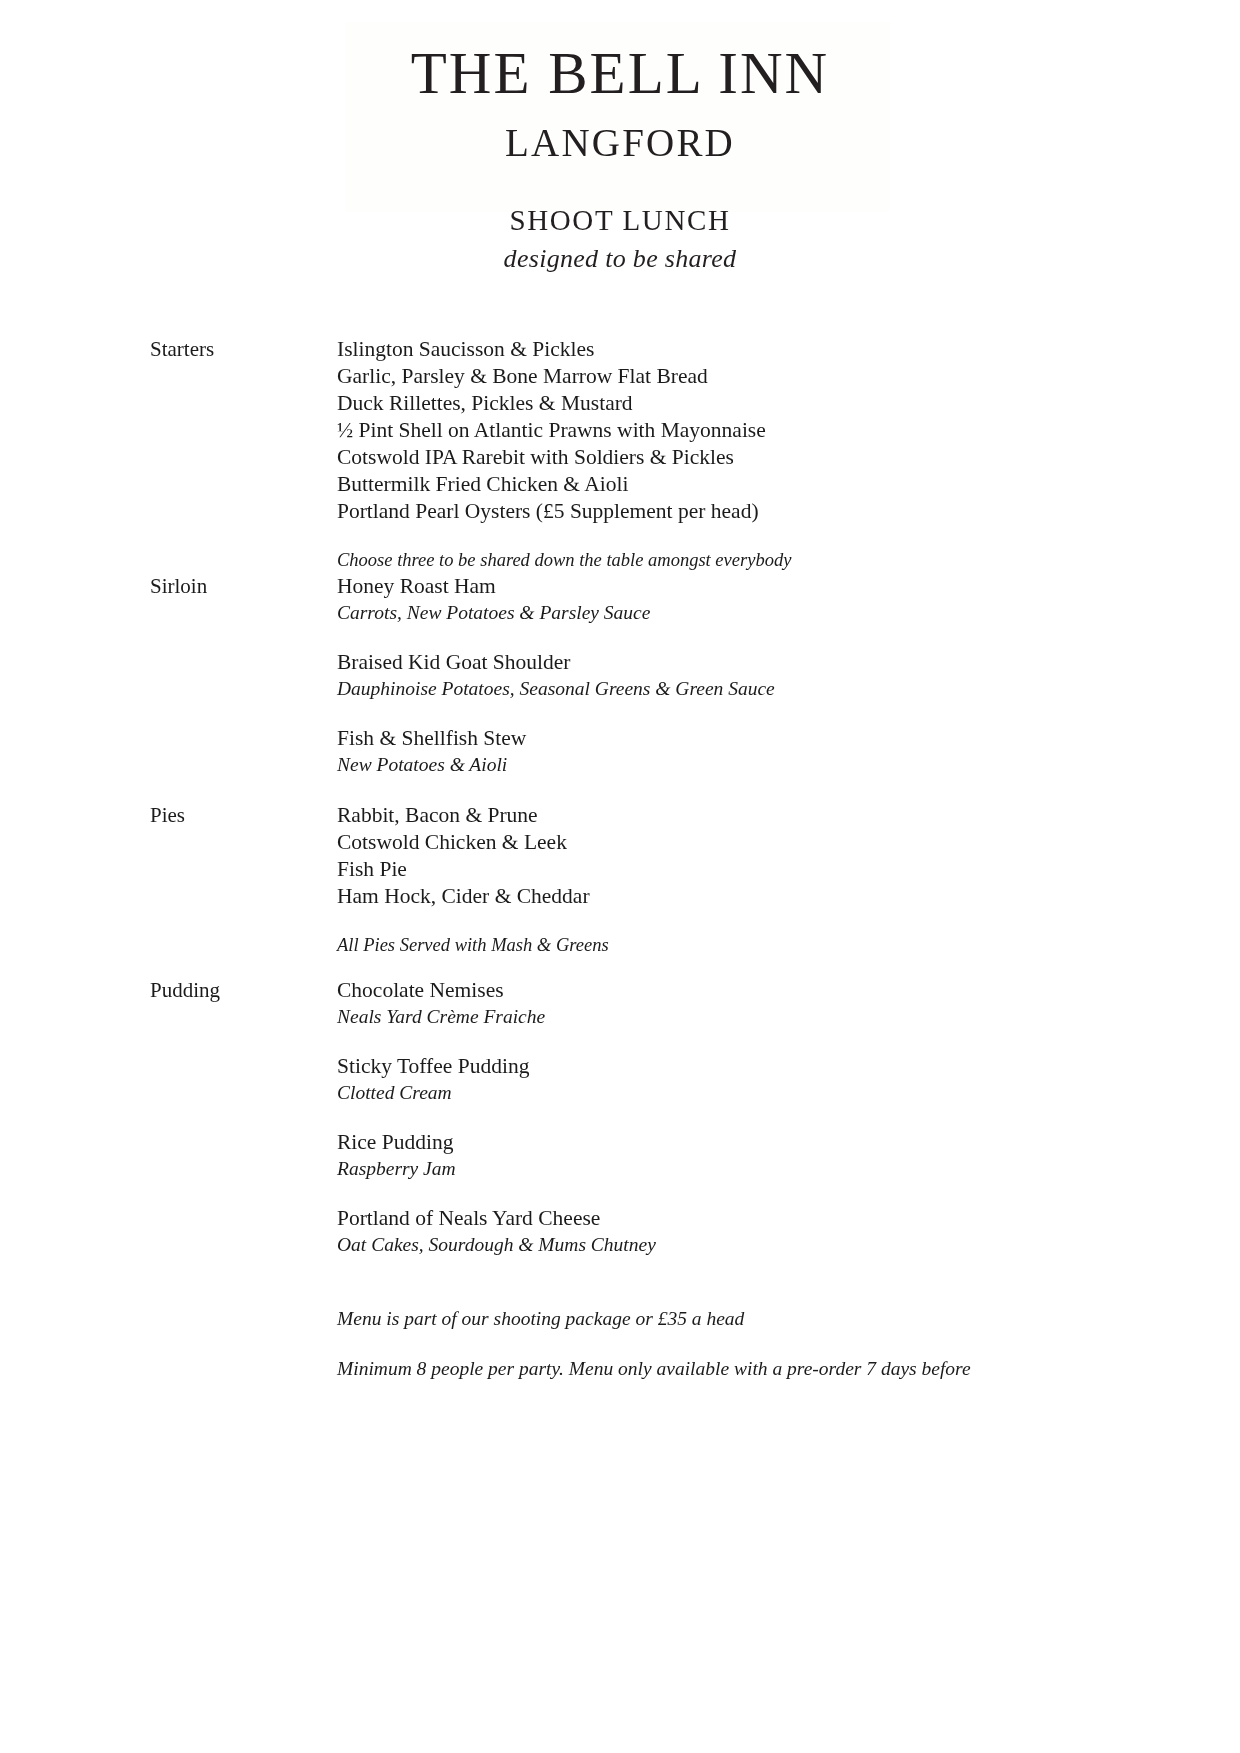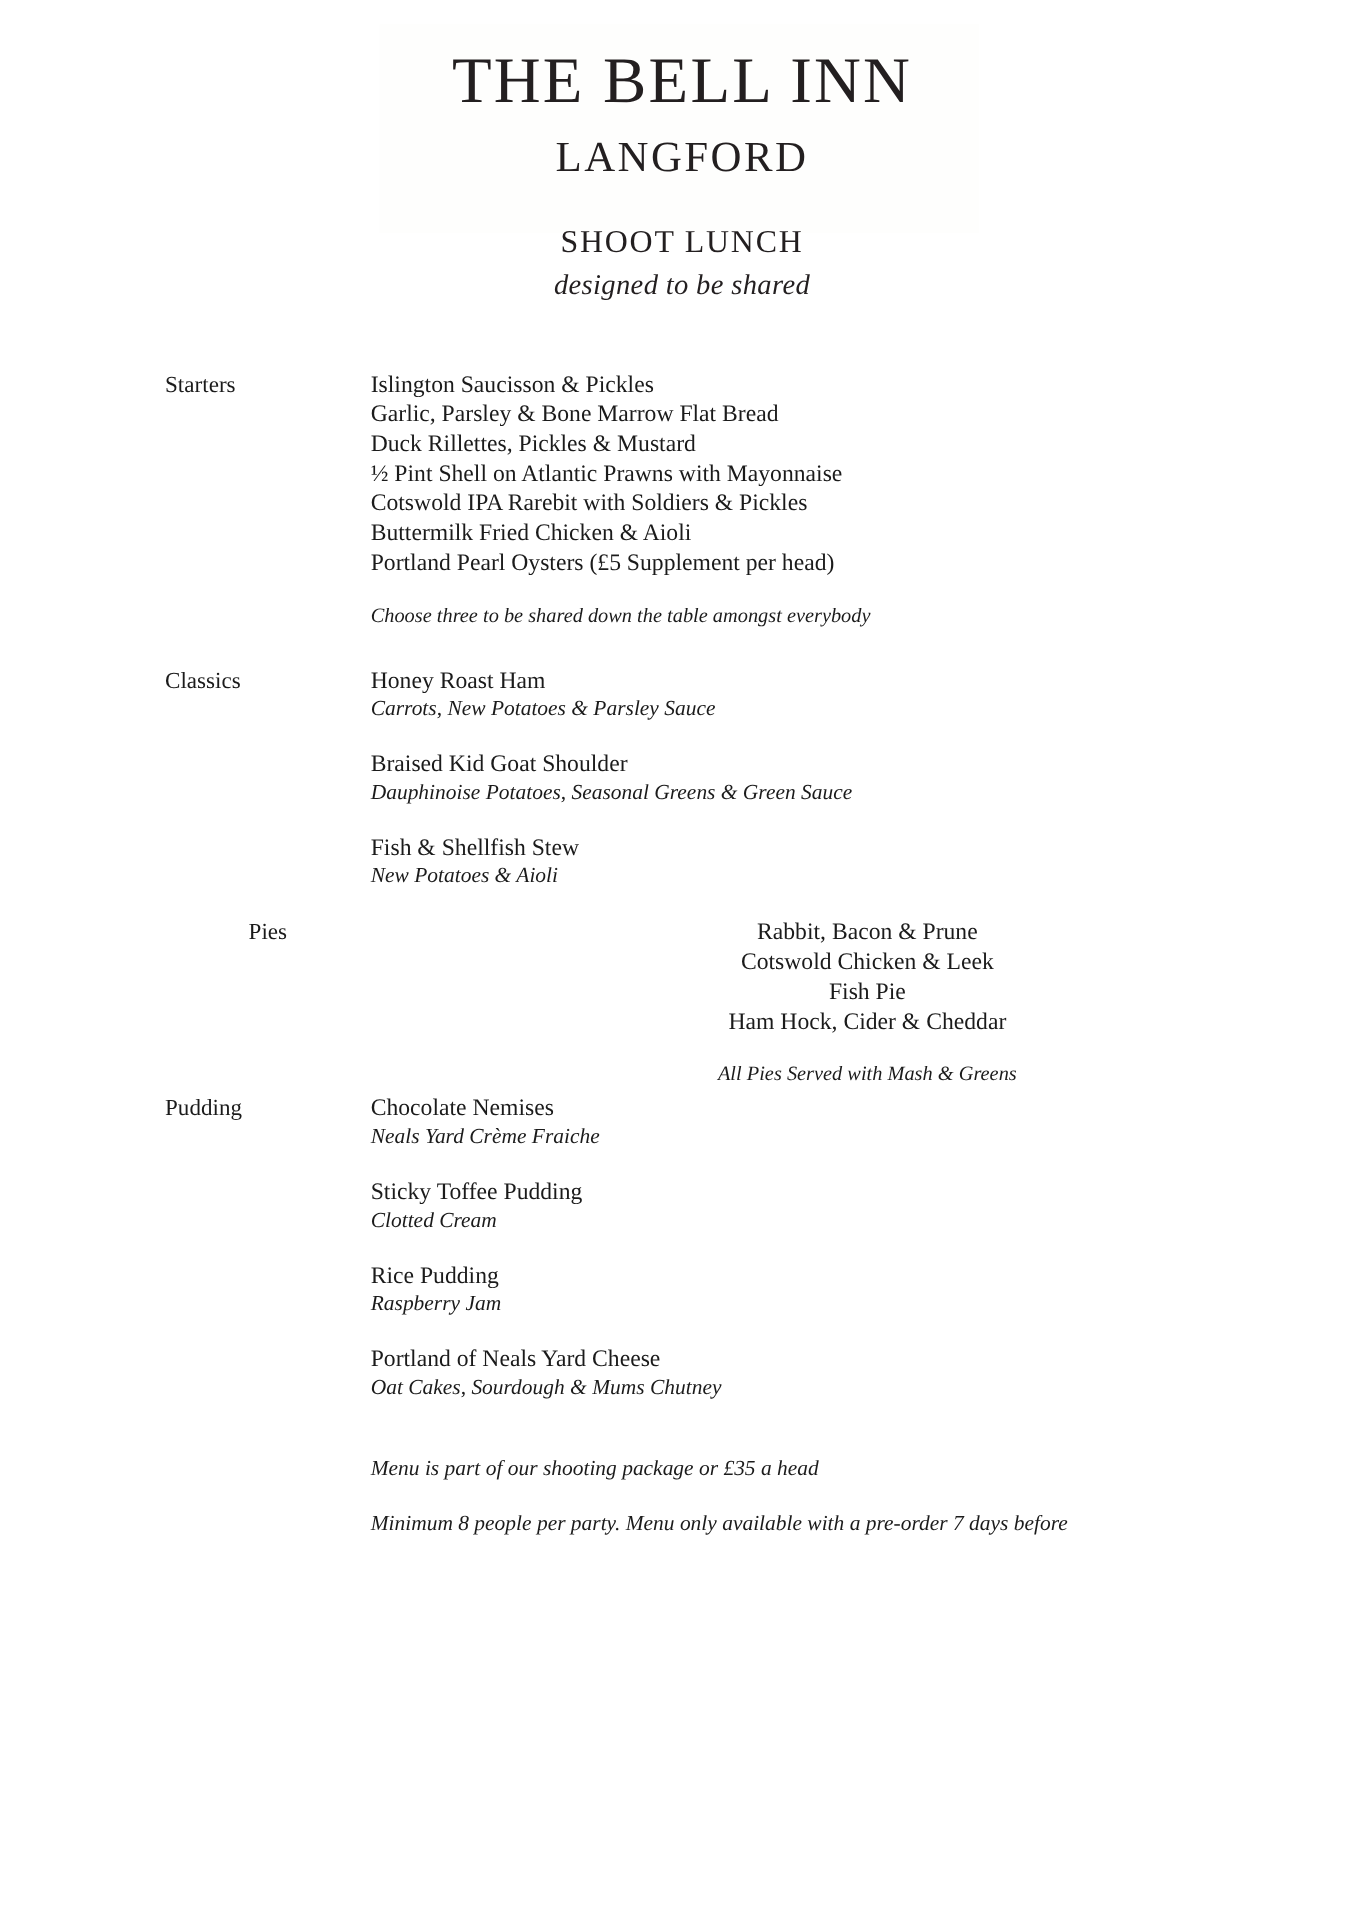--- a/index.html
+++ b/index.html
@@ -121,23 +121,23 @@
   }
   .note {
     font-style: italic;
     font-size: 18.5px;
     line-height: 26px;
     color: #1b1b1b;
     white-space: nowrap;
   }
 
   .gap-starters-note { margin-top: 22px; }
-  .sec-gap-starters { margin-bottom: 32px; }
+  .sec-gap-starters { }
   .sec-gap-classics { margin-bottom: 24px; }
-  .sec-gap-pies { margin-bottom: 4px; text-align: center; }
+  .sec-gap-pies { margin-bottom: 19px; }
 
   .pies-note { margin-top: 22px; }
 
   .footer-notes {
     padding-left: 337px;
     margin-top: 48px;
   }
   .footer-line {
     font-style: italic;
     font-size: 19.5px;
@@ -172,21 +172,21 @@
         <div class="dish">Duck Rillettes, Pickles &amp; Mustard</div>
         <div class="dish">½ Pint Shell on Atlantic Prawns with Mayonnaise</div>
         <div class="dish">Cotswold IPA Rarebit with Soldiers &amp; Pickles</div>
         <div class="dish">Buttermilk Fried Chicken &amp; Aioli</div>
         <div class="dish">Portland Pearl Oysters (£5 Supplement per head)</div>
         <div class="note gap-starters-note">Choose three to be shared down the table amongst everybody</div>
       </div>
     </div>
 
     <div class="section sec-gap-classics">
-      <div class="section-label">Classics</div>
+      <div class="section-label">Sirloin</div>
       <div class="section-body">
         <div class="dish-group">
           <div class="dish">Honey Roast Ham</div>
           <div class="dish-desc">Carrots, New Potatoes &amp; Parsley Sauce</div>
         </div>
         <div class="dish-group">
           <div class="dish">Braised Kid Goat Shoulder</div>
           <div class="dish-desc">Dauphinoise Potatoes, Seasonal Greens &amp; Green Sauce</div>
         </div>
         <div class="dish-group">

